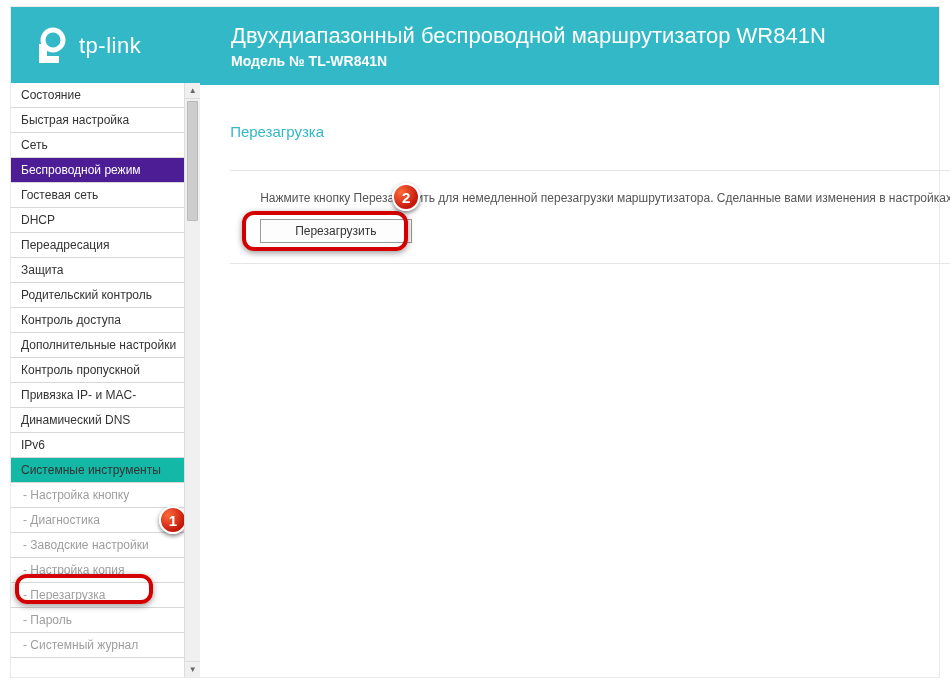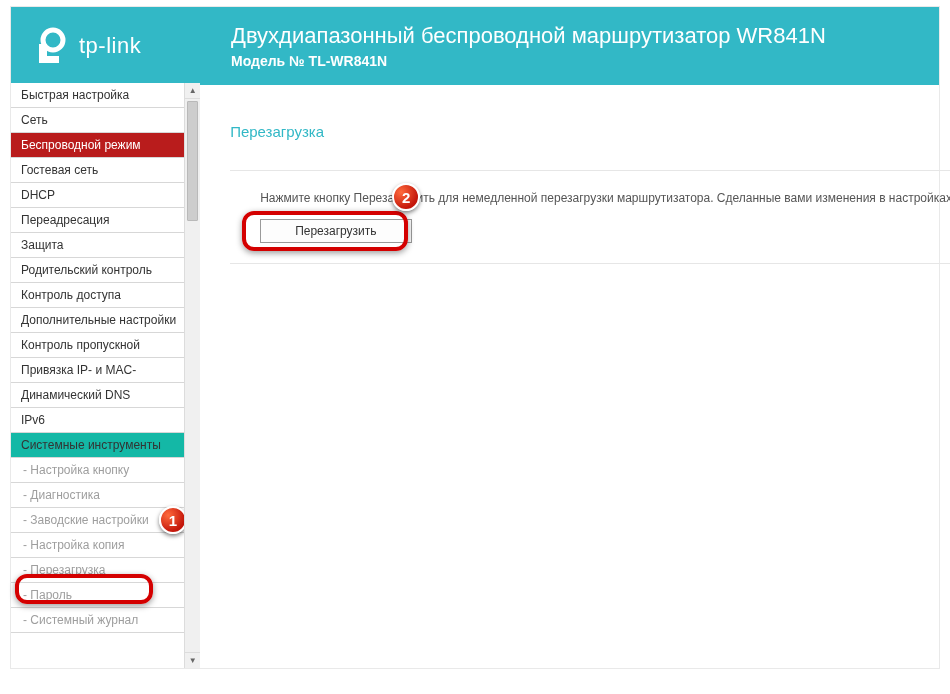--- a/index.html
+++ b/index.html
@@ -1,18 +1,18 @@
 <!DOCTYPE html>
 <html><head>
 <meta charset="utf-8">
 <style>
   * { box-sizing: border-box; margin: 0; padding: 0; }
   html, body { height: 100%; font-family: Arial, Helvetica, sans-serif; font-size: 12px; }
   body { background: #ffffff; color: #333; }
-  .page { width: 950px; height: 694px; position: relative; overflow: hidden; padding: 6px 10px 25px 10px; }
+  .page { width: 950px; height: 694px; position: relative; overflow: hidden; padding: 6px 10px 16px 10px; }
   .frame { width: 100%; height: 100%; position: relative; border: 1px solid #e9e9e9; }
 
   
   .header { background: #32b8c6; color: #fff; padding: 16px 20px 16px 20px; display: flex; align-items: center; }
   .logo-wrap { width: 200px; display:flex; align-items:center; }
   .logo { display: inline-flex; align-items: center; gap: 8px; }
   .logo-mark { width: 40px; height: 40px; position: relative; }
   .logo-mark svg { width: 40px; height: 40px; display:block; }
   .logo-text { font-size: 22px; letter-spacing: 0.5px; font-weight: 400; }
   .titles { flex: 1; }
@@ -25,21 +25,21 @@
   .sidebar { flex:1; background:#fff; overflow:hidden; }
   .scrollbar { width: 16px; background: #f0f0f0; border-left: 1px solid #dcdcdc; position: relative; }
   .scrollbar .arrow { position:absolute; left:0; right:0; height:16px; display:flex; align-items:center; justify-content:center; color:#666; font-size:8px; }
   .scrollbar .arrow.up { top:0; border-bottom:1px solid #dcdcdc; }
   .scrollbar .arrow.down { bottom:0; border-top:1px solid #dcdcdc; }
   .scrollbar .thumb { position:absolute; left:2px; right:2px; top:18px; height:120px; background:#cdcdcd; border:1px solid #b9b9b9; border-radius:1px; }
 
   .menu { list-style: none; }
   .menu li { border-bottom: 1px solid #d7d7d7; line-height: 22px; white-space: nowrap; }
   .menu li a { display:block; padding: 1px 8px 1px 10px; color: #333; text-decoration: none; overflow:hidden; text-overflow: clip; }
-  .menu li.top-active a { background: #b91c1c; color: #fff; }
+  .menu li.top-active a { background: #4c1d95; color: #fff; }
   .menu li.section a { background: #14b8a6; color:#333; }
   .menu li.sub a { color: #9e9e9e; padding-left: 12px; }
   .menu li.sub a::before { content: "- "; color:#9e9e9e; }
   .menu li.sub.selected a { color: #9e9e9e; }
 
   
   .callout { position:absolute; border: 4px solid #d40000; border-radius: 12px; box-shadow: 0 2px 6px rgba(0,0,0,0.4); pointer-events:none; }
   .badge { position:absolute; width:28px; height:28px; border-radius:50%; background: radial-gradient(circle at 30% 30%, #ff6a3c, #c4170b 70%); border:2px solid #fff; box-shadow: 0 2px 4px rgba(0,0,0,0.5); color:#fff; font-weight:bold; display:flex; align-items:center; justify-content:center; font-size:15px; }
 
   
@@ -77,20 +77,23 @@
       <div class="titles">
         <div class="title-main">Двухдиапазонный беспроводной маршрутизатор WR841N</div>
         <div class="title-sub">Модель № TL-WR841N</div>
       </div>
     </div>
 
     <div class="body">
       <div class="sidebar-wrap">
         <div class="sidebar">
           <ul class="menu" id="menu">
+              <li class="top">
+                <a href="#">Состояние</a>
+              </li>
               <li class="top">
                 <a href="#">Быстрая настройка</a>
               </li>
               <li class="top">
                 <a href="#">Сеть</a>
               </li>
               <li class="top-active">
                 <a href="#">Беспроводной режим</a>
               </li>
               <li class="top">

